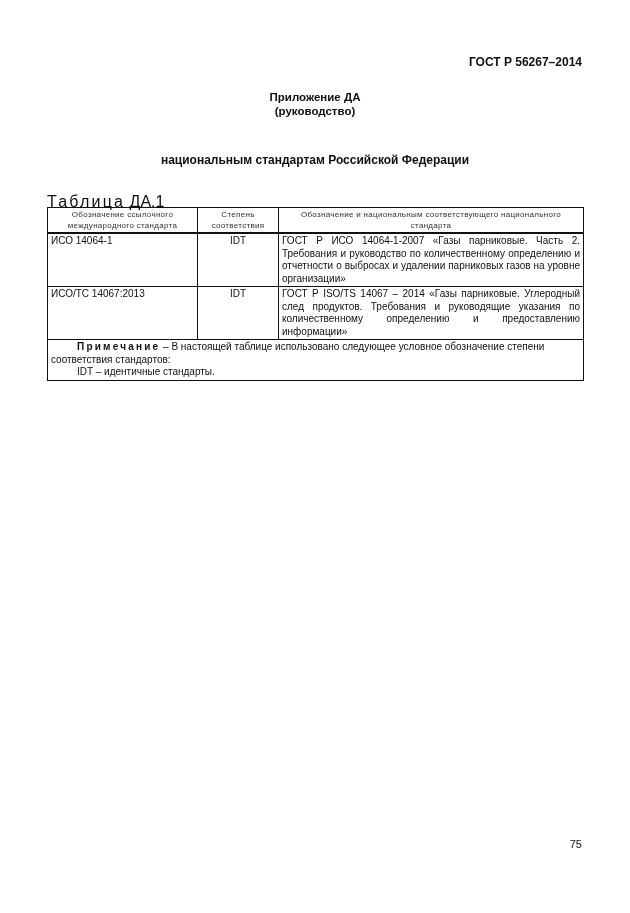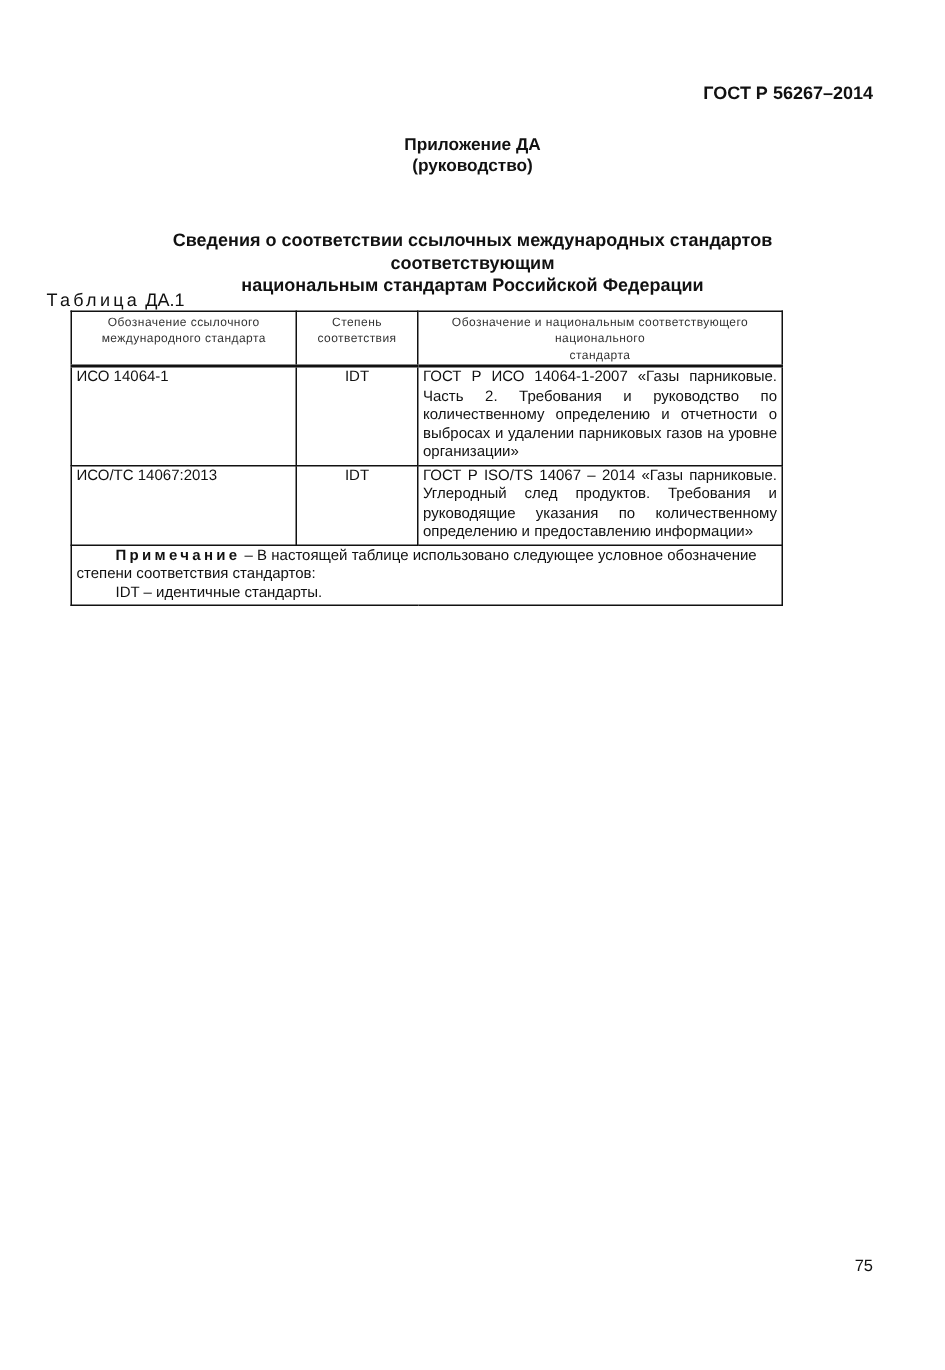--- a/index.html
+++ b/index.html
@@ -14,25 +14,25 @@
     }
     .appendix {
       position: absolute; left: 0; width: 630px; top: 90px;
       text-align: center; font-size: 11.5px; font-weight: bold; line-height: 14px;
     }
     .title {
       position: absolute; left: 60px; width: 510px; top: 153px;
       text-align: center; font-size: 12px; font-weight: bold; line-height: 15px;
     }
     .table-caption {
-      position: absolute; left: 31px; top: 193px; font-size: 12px;
+      position: absolute; left: 47px; top: 193px; font-size: 16px;
     }
     .table-caption .spaced { letter-spacing: 2.2px; }
     table.gost {
-      position: absolute; left: 47px; top: 207px; width: 475px;
+      position: absolute; left: 47px; top: 207px; width: 537px;
       border-collapse: collapse; font-size: 10px; line-height: 12.5px;
     }
     table.gost td, table.gost th {
       border: 1px solid #111; vertical-align: top; padding: 1px 3px;
     }
     table.gost th {
       font-weight: normal; font-size: 8px; line-height: 11px; color: #333;
       text-align: center; height: 22px; border-bottom: 2px solid #111;
       letter-spacing: 0.3px;
     }
@@ -52,21 +52,20 @@
 <body>
 
 <div class="header-code">ГОСТ Р 56267–2014</div>
 
 <div class="appendix">
   <div>Приложение ДА</div>
   <div>(руководство)</div>
 </div>
 
 <div class="title">
-  <div>Сведения о соответствии ссылочных международных стандартов соответствующим</div>
   <div>национальным стандартам Российской Федерации</div>
 </div>
 
 <div class="table-caption">
   <span class="spaced">Таблица</span>
   <span>ДА.1</span>
 </div>
 
 <table class="gost">
   <tbody>

